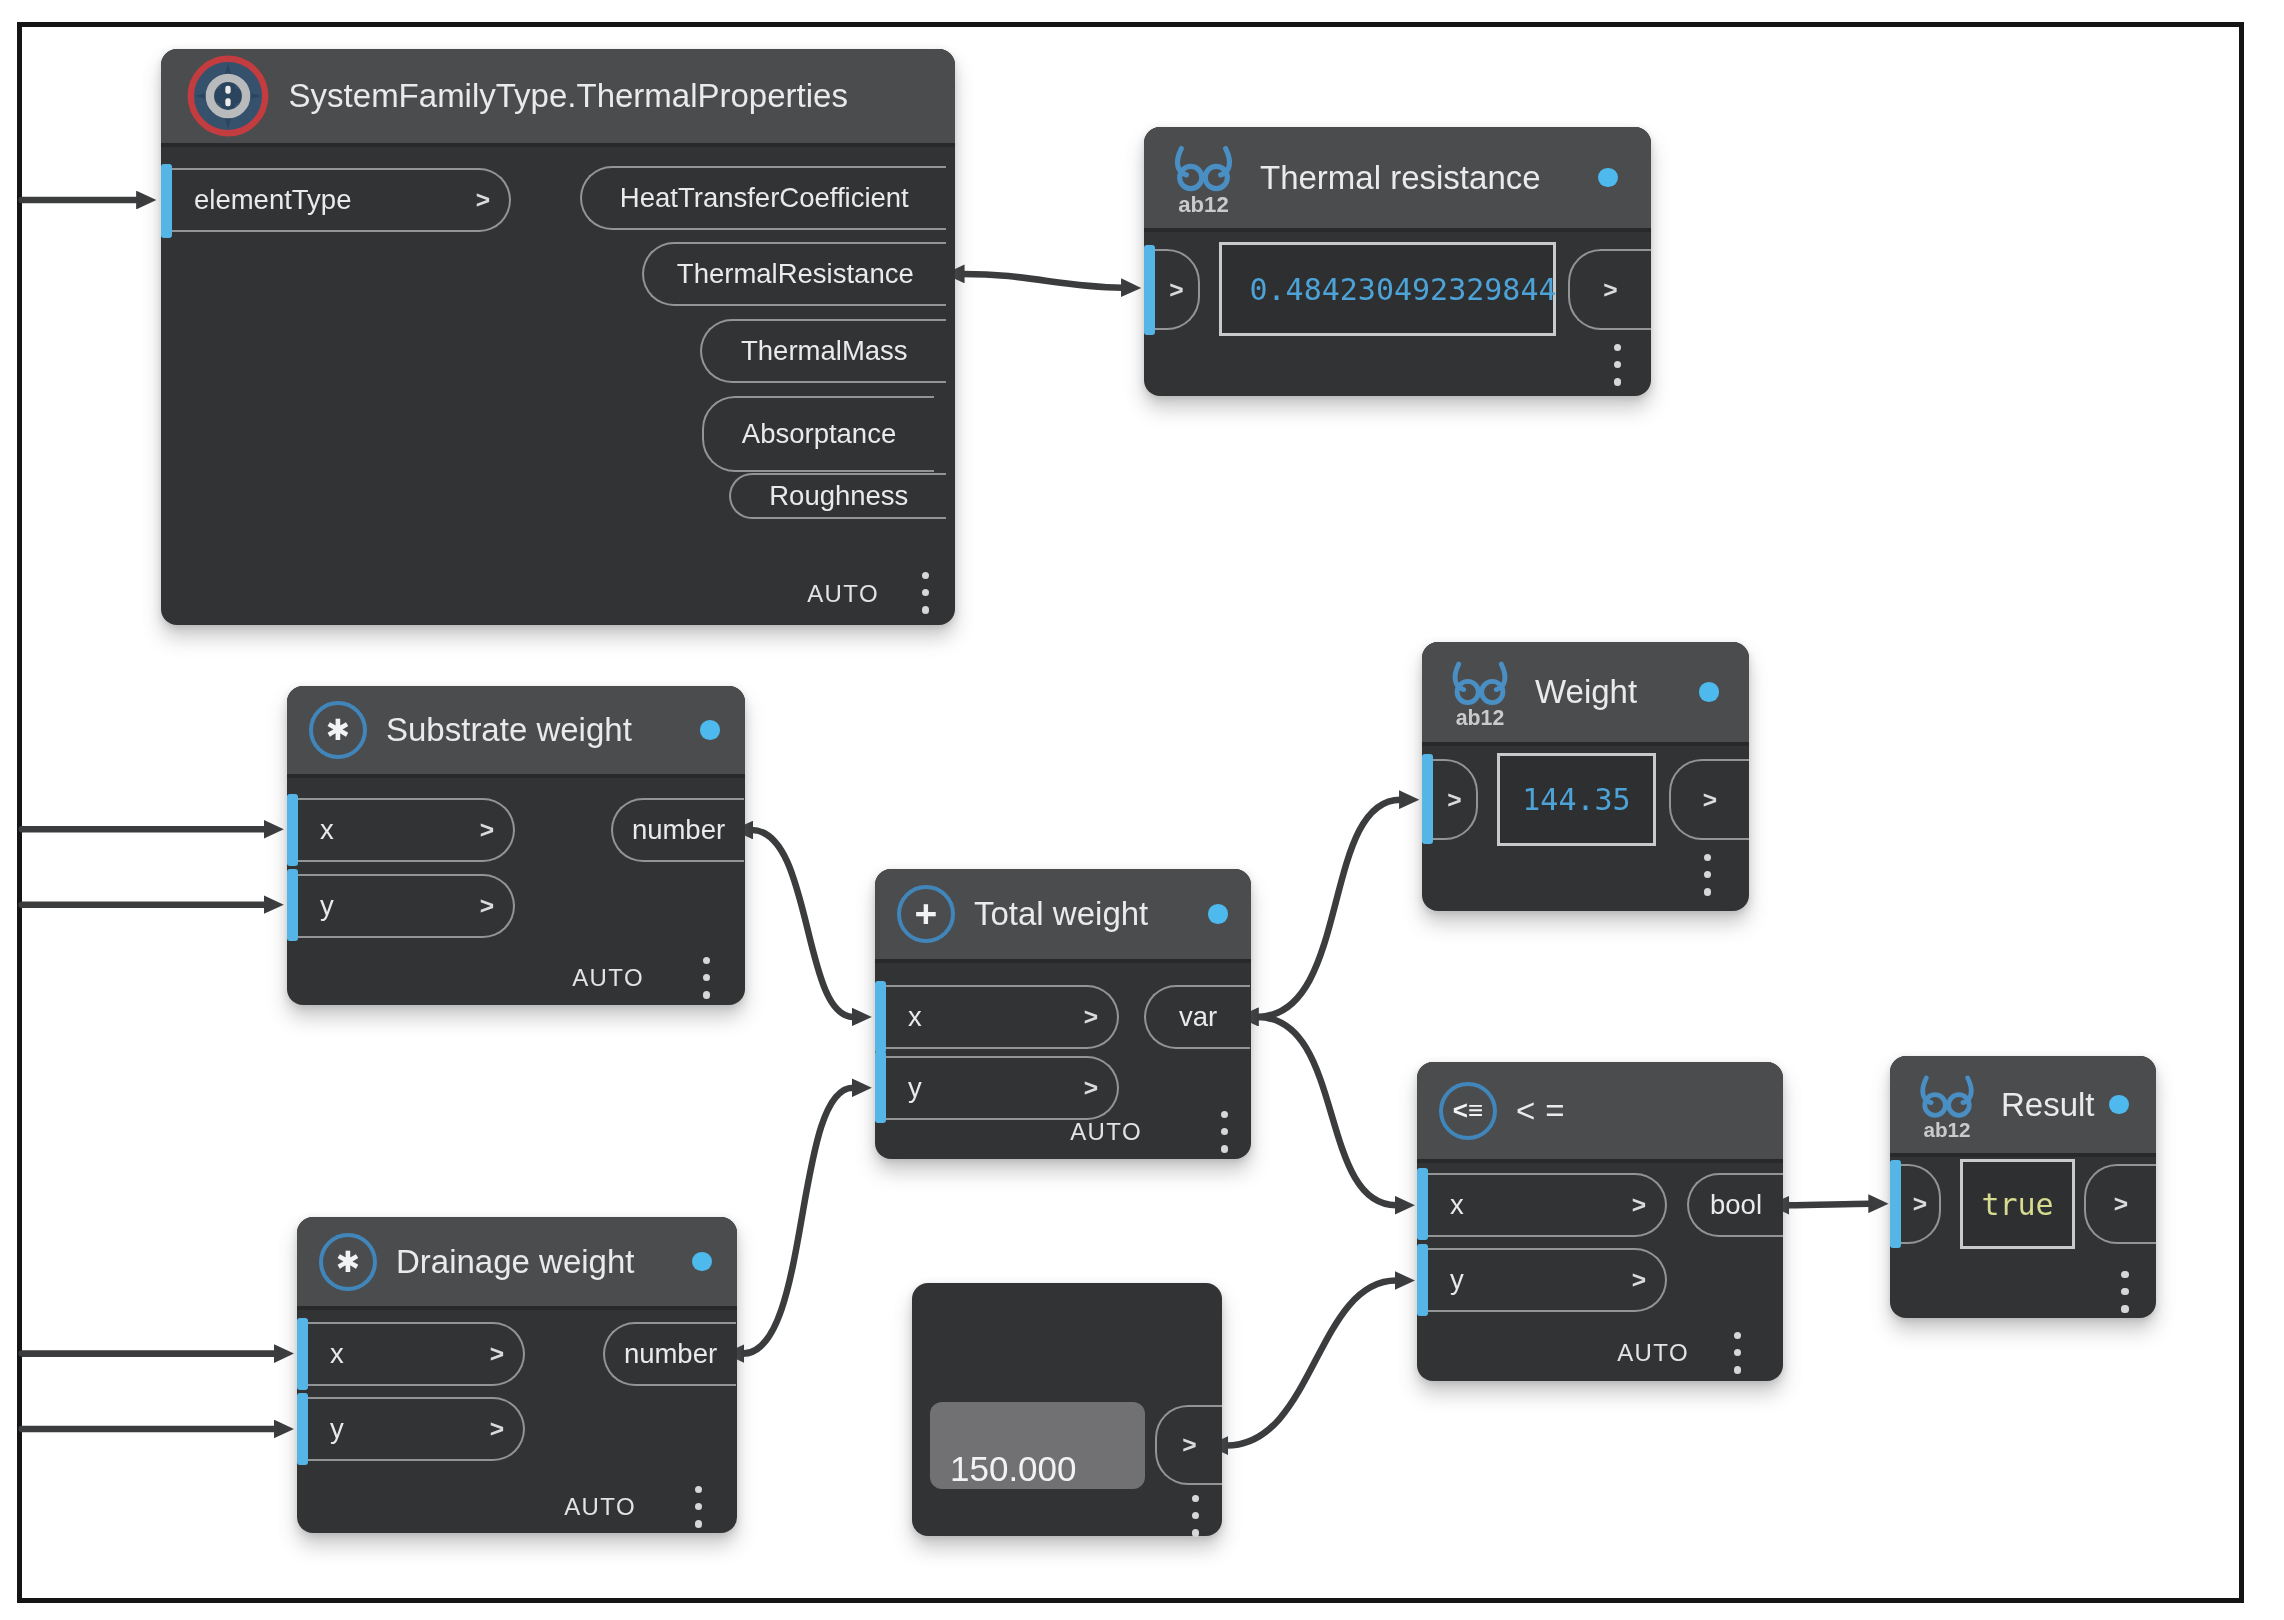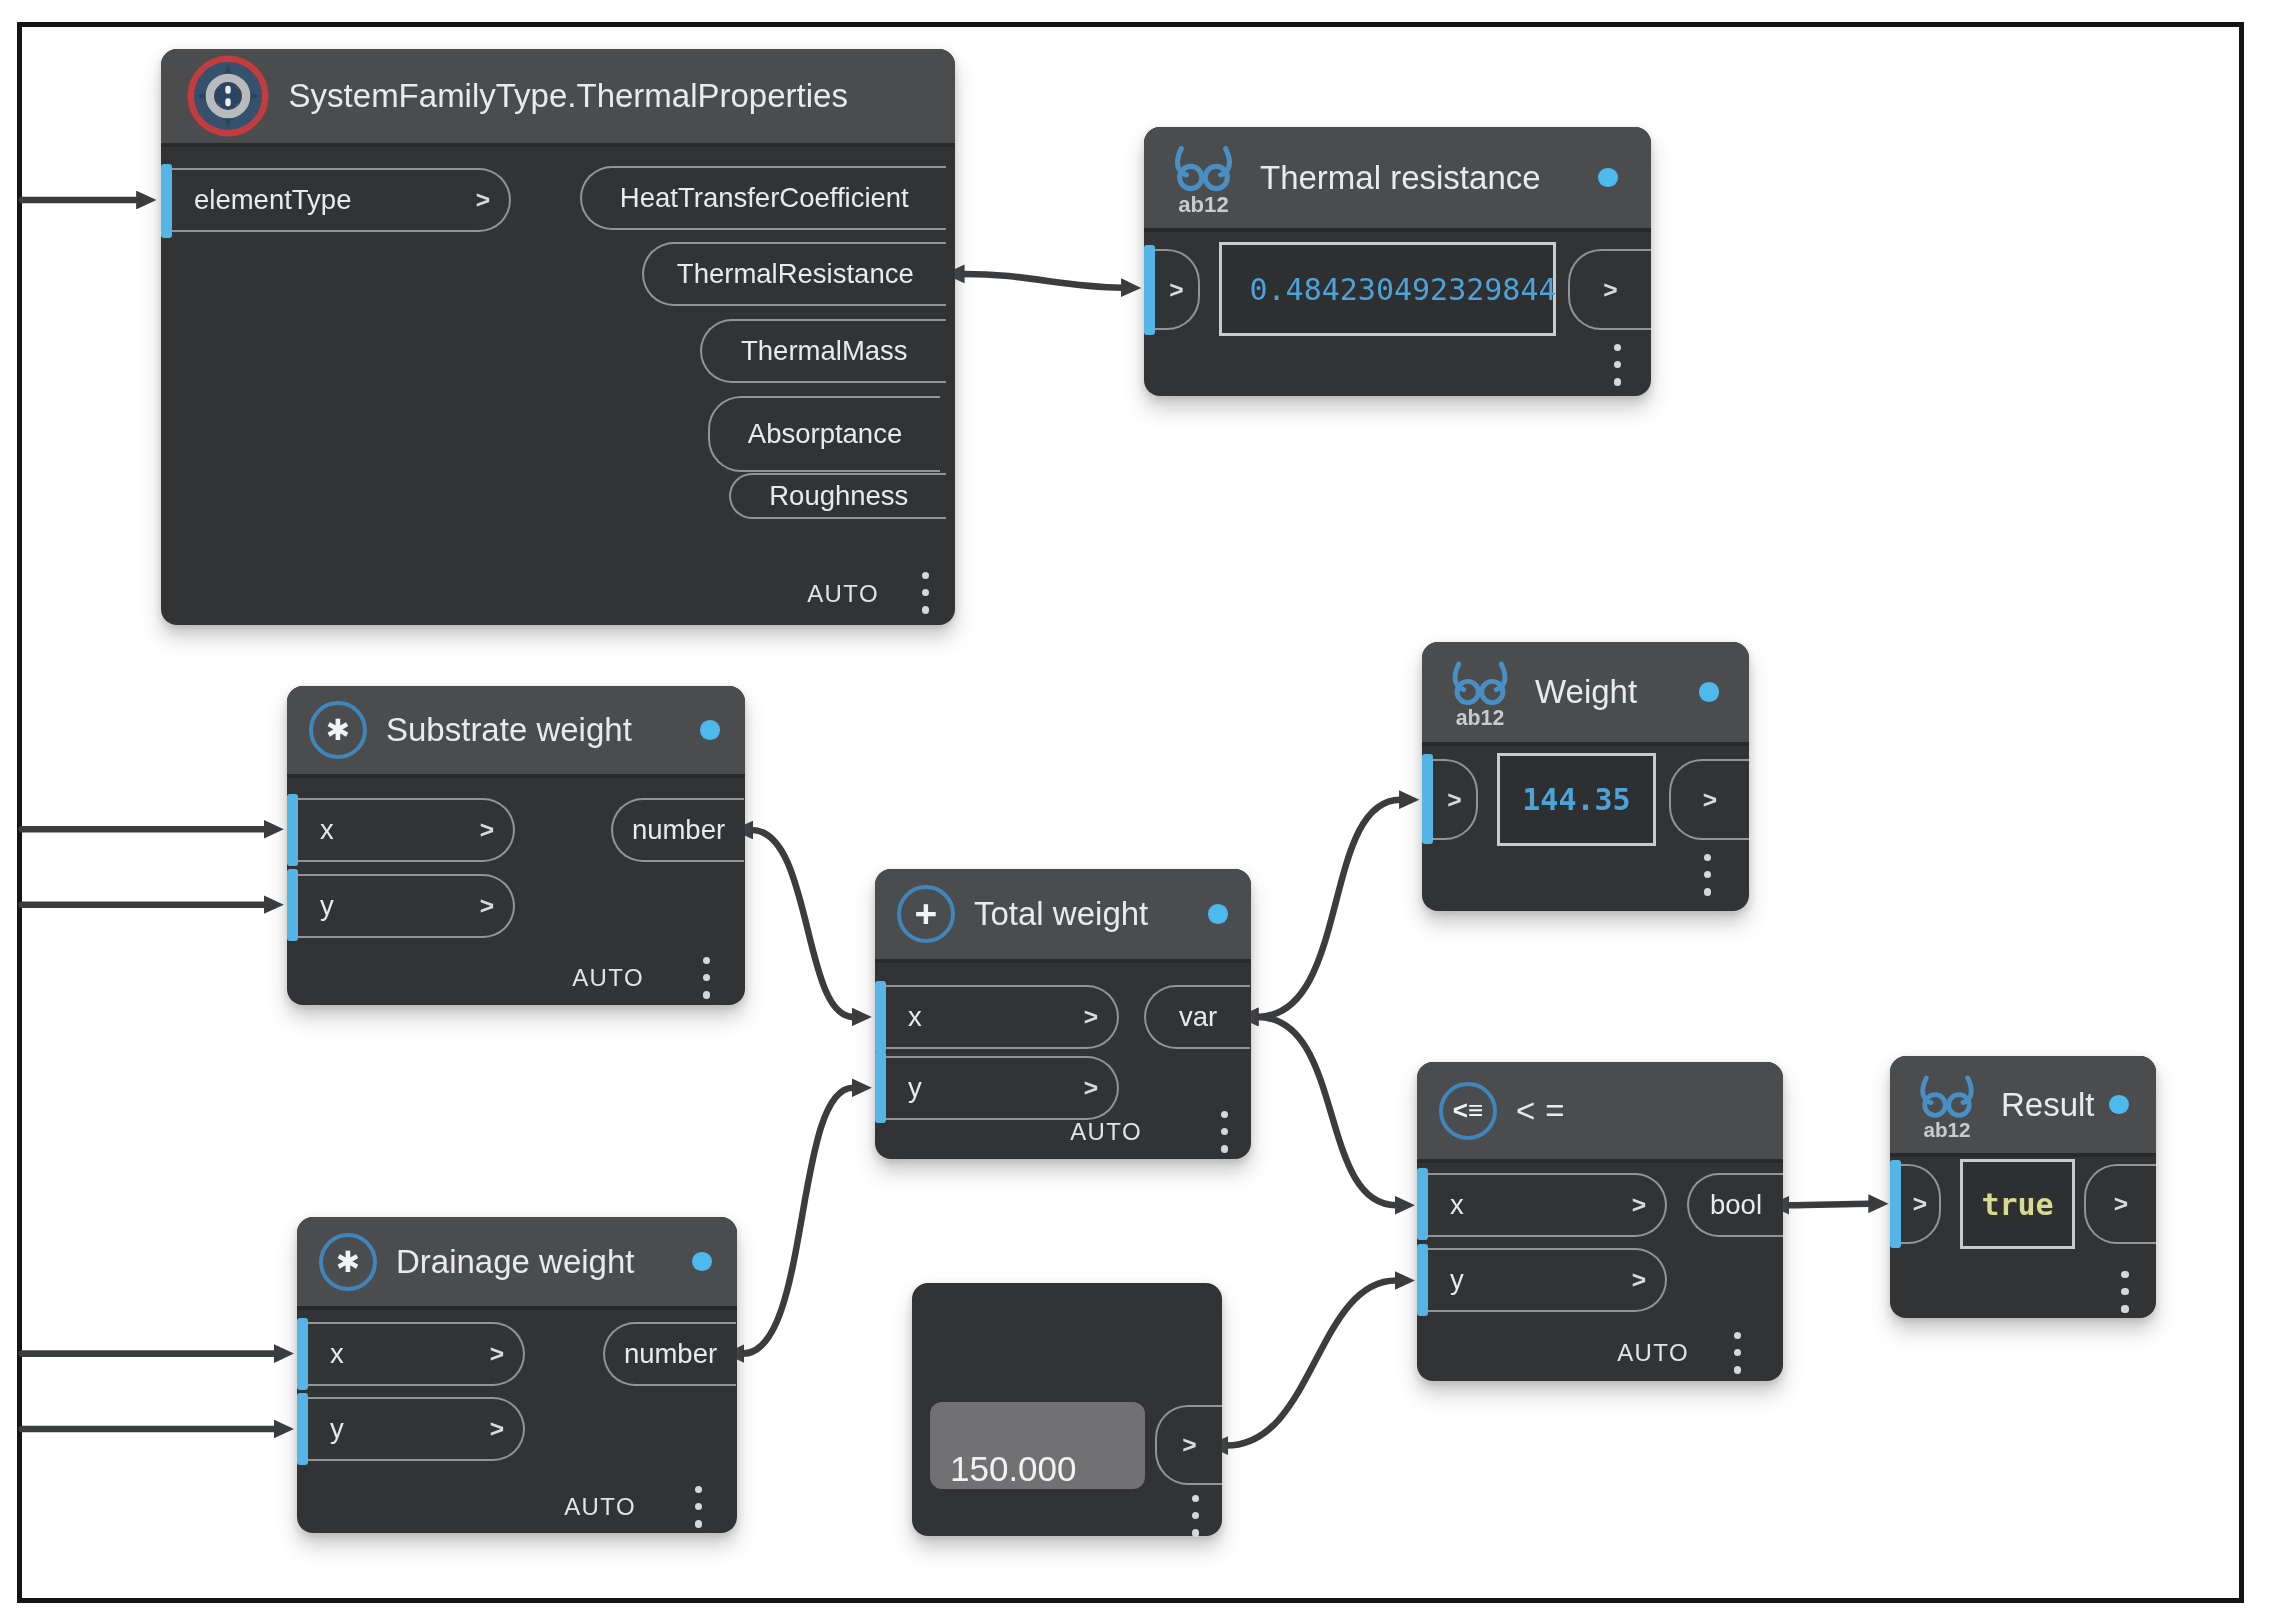--- a/index.html
+++ b/index.html
@@ -16,21 +16,21 @@
   .bluedot{position:absolute;width:19.6px;height:19.6px;border-radius:50%;background:#4db9ec;top:50%;margin-top:-10px;}
   .pill{position:absolute;background:#323334;border:2.9px solid #939496;box-sizing:border-box;
     display:flex;align-items:center;color:#e9eaeb;font-size:27.5px;}
   .pill.in{border-radius:0 33px 33px 0;border-left:none;justify-content:space-between;padding:0 19px 0 22px;}
   .pill.out{border-radius:33px 0 0 33px;border-right:none;justify-content:center;}
   .pill.stub{justify-content:center;padding:0;}
   .chev{font-size:24.6px;font-weight:bold;color:#dadbdc;}
   .bar{position:absolute;left:0;width:11px;background:#54b5e6;border-radius:2.9px;}
   .valbox{position:absolute;border:3.6px solid #c9cacc;background:#2e2f30;box-sizing:border-box;
     color:#4da3d8;font-family:"DejaVu Sans Mono",monospace;font-size:30px;display:flex;align-items:center;}
-  .valbox.center{justify-content:center;font-weight:bold;}
+  .valbox.center{justify-content:center;}
   .numfield{position:absolute;background:#717174;box-sizing:border-box;color:#f2f2f2;font-size:35px;
     display:flex;align-items:flex-end;padding-left:20px;border-radius:12px;}
   .auto{position:absolute;color:#e2e3e4;font-weight:normal;font-size:24px;letter-spacing:1.4px;}
   .menu{position:absolute;display:flex;flex-direction:column;gap:10px;align-items:center;}
   .menu i{width:7.2px;height:7.2px;background:#d6d7d8;border-radius:50%;}
   .ringicon{border:4.3px solid #4186bb;border-radius:50%;color:#f2f3f4;display:flex;align-items:center;
     justify-content:center;box-sizing:border-box;flex:0 0 auto;}
   .redtxt{color:#b0474c;font-weight:bold;font-size:30px;letter-spacing:2.9px;flex:0 0 auto;}
   .truetxt{color:#d6db8f !important;}
   svg.icon{flex:0 0 auto;}
@@ -84,21 +84,21 @@
     </div>
     <div class="pill out" style="right:8.7px;top:117px;width:366px;height:64px;">
       <span>HeatTransferCoefficient</span>
     </div>
     <div class="pill out" style="right:8.7px;top:193px;width:304px;height:64px;">
       <span>ThermalResistance</span>
     </div>
     <div class="pill out" style="right:8.7px;top:270px;width:246px;height:64px;">
       <span>ThermalMass</span>
     </div>
-    <div class="pill out" style="right:15px;top:347px;width:232px;height:76px;">
+    <div class="pill out" style="right:21px;top:347px;width:232px;height:76px;">
       <span>Absorptance</span>
     </div>
     <div class="pill out" style="right:8.7px;top:424px;width:217px;height:46px;">
       <span>Roughness</span>
     </div>
     <span class="auto" style="right:76px;top:531px;">AUTO</span>
     <div class="menu" style="right:26px;top:523px;">
         <i></i>
         <i></i>
         <i></i>

